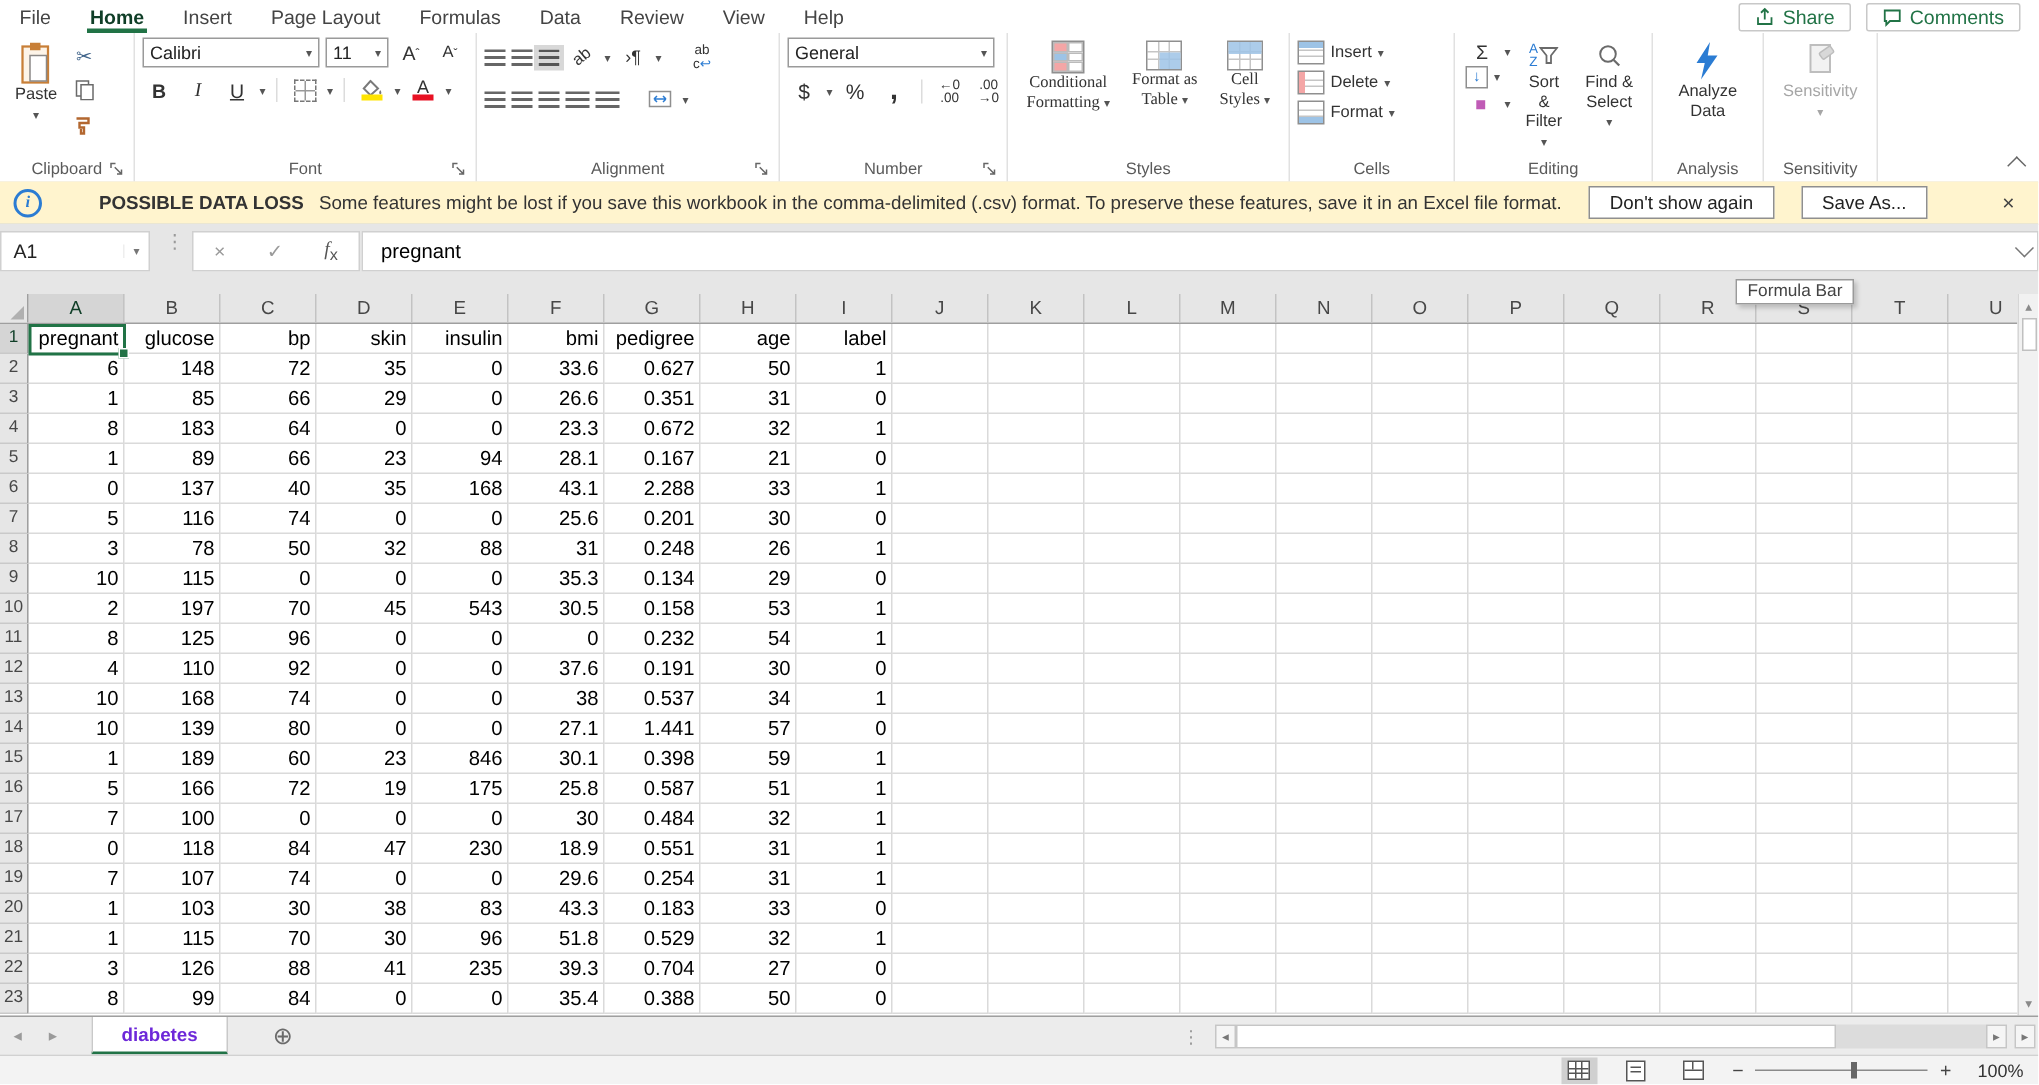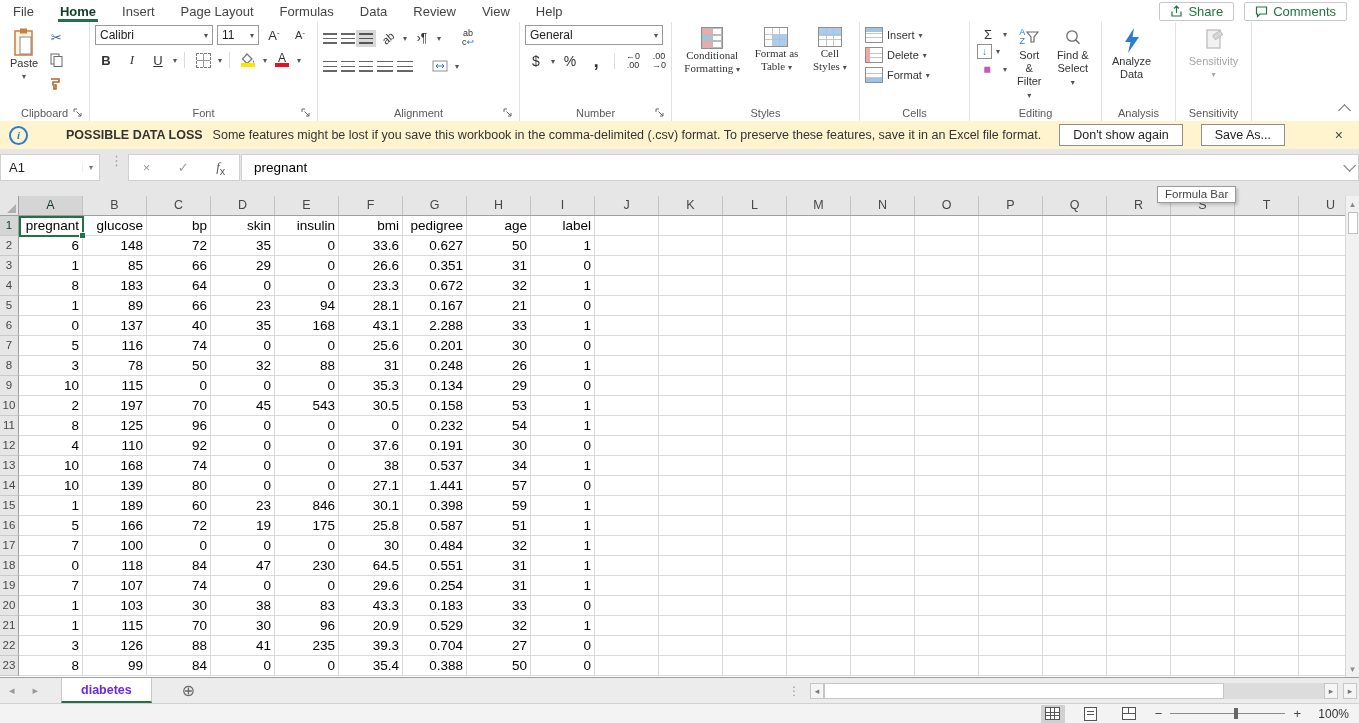--- a/index.html
+++ b/index.html
@@ -422,21 +422,21 @@
           <span>Find &amp;</span>
           <span><span>Select</span> <span class="dd">▾</span></span>
         </div>
       </div>
       <div class="rlabel">
           <span>Editing</span>
         </div>
     </div>
 
     <div class="rgroup" style="width:74px">
-      <div class="rbody" style="justify-content:flex-start;width:100%;">
+      <div class="rbody" style="justify-content:center;width:100%;">
         <div class="bigbtn">
           <span>
               <svg width="22" height="28" viewBox="0 0 22 28">
                 <polygon points="13,1 4,15 9.5,15 7,26 18,10 11.5,10" fill="#2b7cd3"></polygon>
               </svg>
             </span>
           <span>Analyze</span>
           <span>Data</span>
         </div>
       </div>
@@ -928,21 +928,21 @@
           <div class="cell num"></div>
           <div class="cell num"></div>
         </div>
         <div class="grow">
           <div class="rn">18</div>
           <div class="cell num">0</div>
           <div class="cell num">118</div>
           <div class="cell num">84</div>
           <div class="cell num">47</div>
           <div class="cell num">230</div>
-          <div class="cell num">64.5</div>
+          <div class="cell num">18.9</div>
           <div class="cell num">0.551</div>
           <div class="cell num">31</div>
           <div class="cell num">1</div>
           <div class="cell num"></div>
           <div class="cell num"></div>
           <div class="cell num"></div>
           <div class="cell num"></div>
           <div class="cell num"></div>
           <div class="cell num"></div>
           <div class="cell num"></div>
@@ -1000,21 +1000,21 @@
           <div class="cell num"></div>
           <div class="cell num"></div>
         </div>
         <div class="grow">
           <div class="rn">21</div>
           <div class="cell num">1</div>
           <div class="cell num">115</div>
           <div class="cell num">70</div>
           <div class="cell num">30</div>
           <div class="cell num">96</div>
-          <div class="cell num">20.9</div>
+          <div class="cell num">51.8</div>
           <div class="cell num">0.529</div>
           <div class="cell num">32</div>
           <div class="cell num">1</div>
           <div class="cell num"></div>
           <div class="cell num"></div>
           <div class="cell num"></div>
           <div class="cell num"></div>
           <div class="cell num"></div>
           <div class="cell num"></div>
           <div class="cell num"></div>

